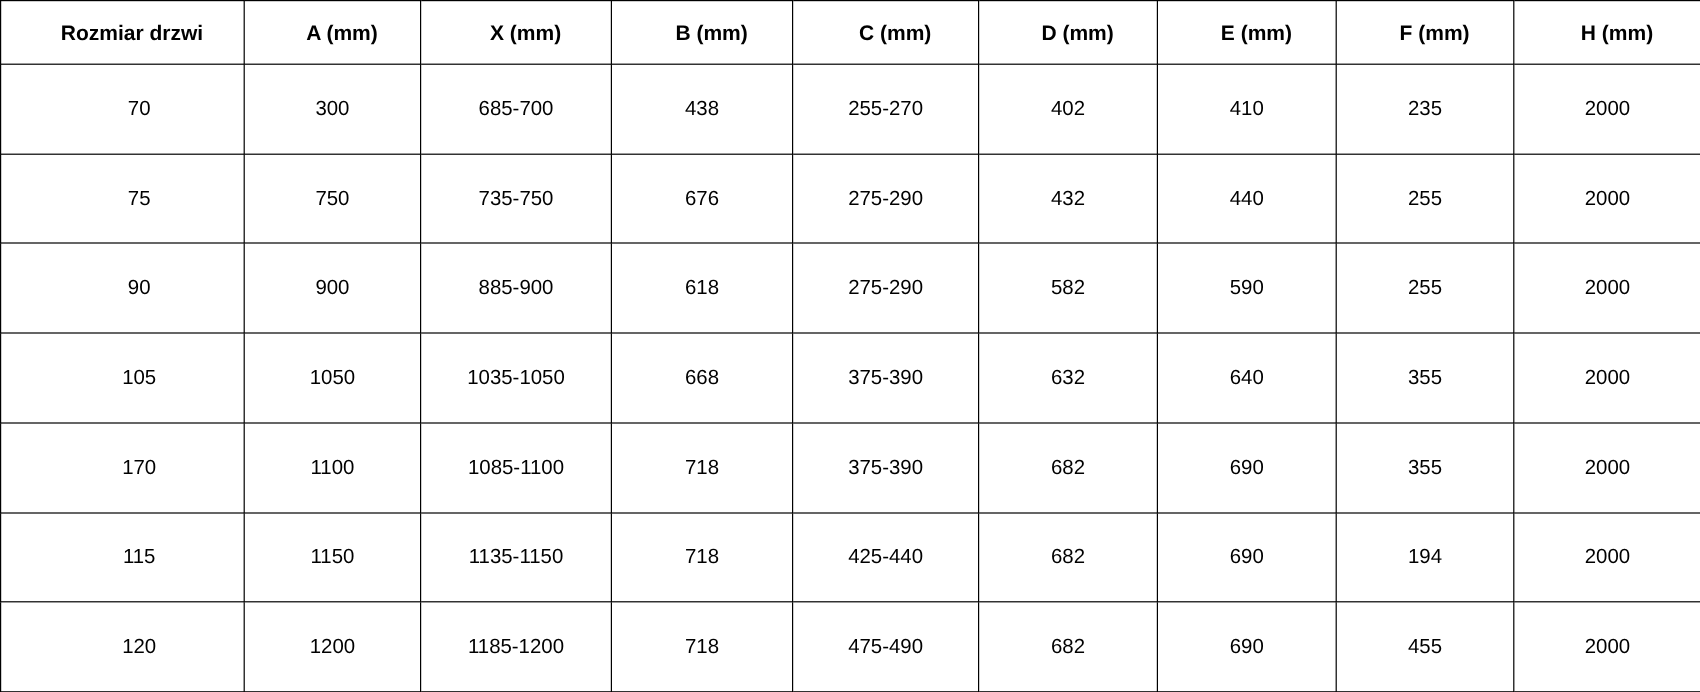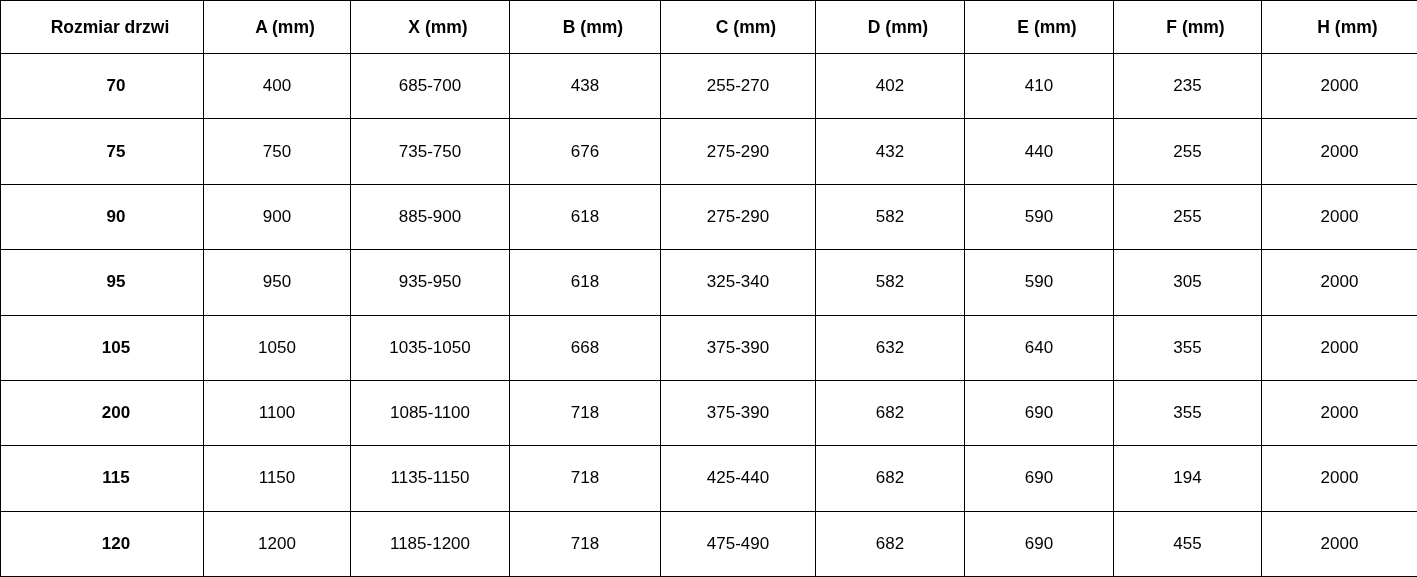--- a/index.html
+++ b/index.html
@@ -37,21 +37,21 @@
     font-weight: bold;
     font-size: 17.5px;
     height: 52px;
     padding-left: 16px;
   }
   table.spec tbody td {
     height: 48px;
     font-weight: normal;
   }
   table.spec tbody td.size-col {
-    font-weight: bold;
+    font-weight: normal;
     padding-left: 28px;
   }
   
   col.c0 { width: 203px; }
   col.c1 { width: 147px; }
   col.c2 { width: 159px; }
   col.c3 { width: 151px; }
   col.c4 { width: 155px; }
   col.c5 { width: 149px; }
   col.c6 { width: 149px; }
@@ -83,21 +83,21 @@
         <th>C (mm)</th>
         <th>D (mm)</th>
         <th>E (mm)</th>
         <th>F (mm)</th>
         <th>H (mm)</th>
       </tr>
     </thead>
     <tbody>
       <tr>
         <td class="size-col">70</td>
-        <td>400</td>
+        <td>300</td>
         <td>685-700</td>
         <td>438</td>
         <td>255-270</td>
         <td>402</td>
         <td>410</td>
         <td>235</td>
         <td>2000</td>
       </tr>
       <tr>
         <td class="size-col">75</td>
@@ -115,43 +115,32 @@
         <td>900</td>
         <td>885-900</td>
         <td>618</td>
         <td>275-290</td>
         <td>582</td>
         <td>590</td>
         <td>255</td>
         <td>2000</td>
       </tr>
       <tr>
-        <td class="size-col">95</td>
-        <td>950</td>
-        <td>935-950</td>
-        <td>618</td>
-        <td>325-340</td>
-        <td>582</td>
-        <td>590</td>
-        <td>305</td>
-        <td>2000</td>
-      </tr>
-      <tr>
         <td class="size-col">105</td>
         <td>1050</td>
         <td>1035-1050</td>
         <td>668</td>
         <td>375-390</td>
         <td>632</td>
         <td>640</td>
         <td>355</td>
         <td>2000</td>
       </tr>
       <tr>
-        <td class="size-col">200</td>
+        <td class="size-col">170</td>
         <td>1100</td>
         <td>1085-1100</td>
         <td>718</td>
         <td>375-390</td>
         <td>682</td>
         <td>690</td>
         <td>355</td>
         <td>2000</td>
       </tr>
       <tr>

